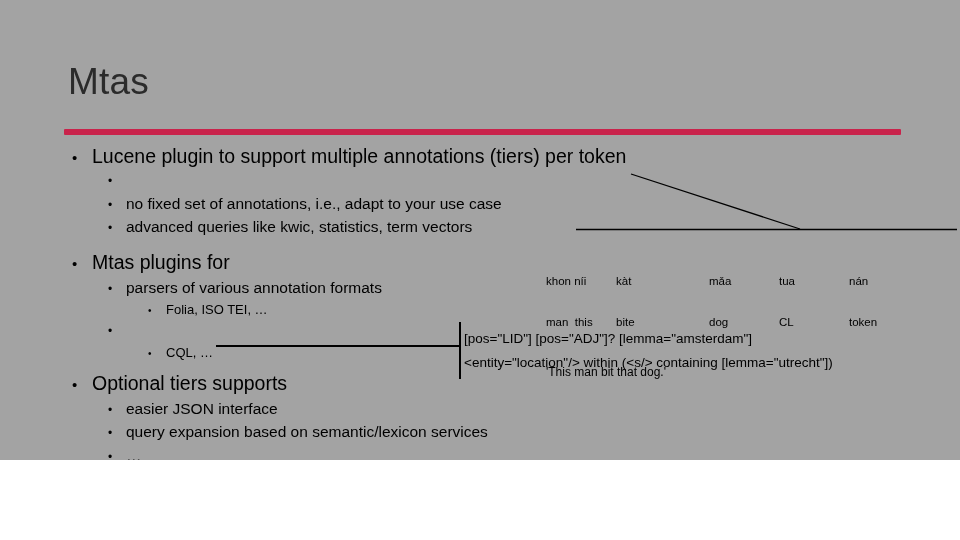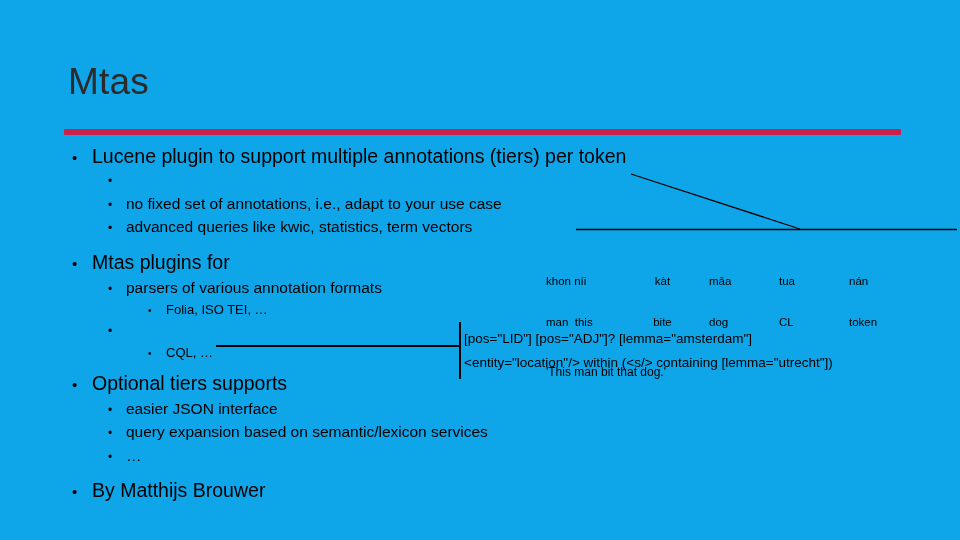--- a/index.html
+++ b/index.html
@@ -7,22 +7,22 @@
     padding: 0;
     background: #ffffff;
   }
   body {
     font-family: "Liberation Sans", sans-serif;
     -webkit-font-smoothing: antialiased;
   }
   #slide {
     position: relative;
     width: 960px;
-    height: 540px;
-    background: #0ea5e9;
+    height: 460px;
+    background: #a3a3a3;
     overflow: hidden;
   }
 
   
   #slide-title {
     position: absolute;
     left: 68px;
     top: 60px;
     font-size: 37px;
     line-height: 44px;
@@ -107,21 +107,21 @@
     left: 546px;
     top: 248px;
     font-size: 11.5px;
     line-height: 13.5px;
     color: #000000;
     white-space: pre;
   }
   .gloss-row { display: flex; }
   .gloss-cell { }
   .gloss-cell.c0 { width: 70px; }
-  .gloss-cell.c1 { width: 93px; text-align: center; }
+  .gloss-cell.c1 { width: 93px; }
   .gloss-cell.c2 { width: 70px; }
   .gloss-cell.c3 { width: 70px; }
   .gloss-cell.c4 { width: 50px; }
   #gloss-translation {
     margin-top: 10px;
     font-size: 12px;
     line-height: 13.5px;
   }
 
   

